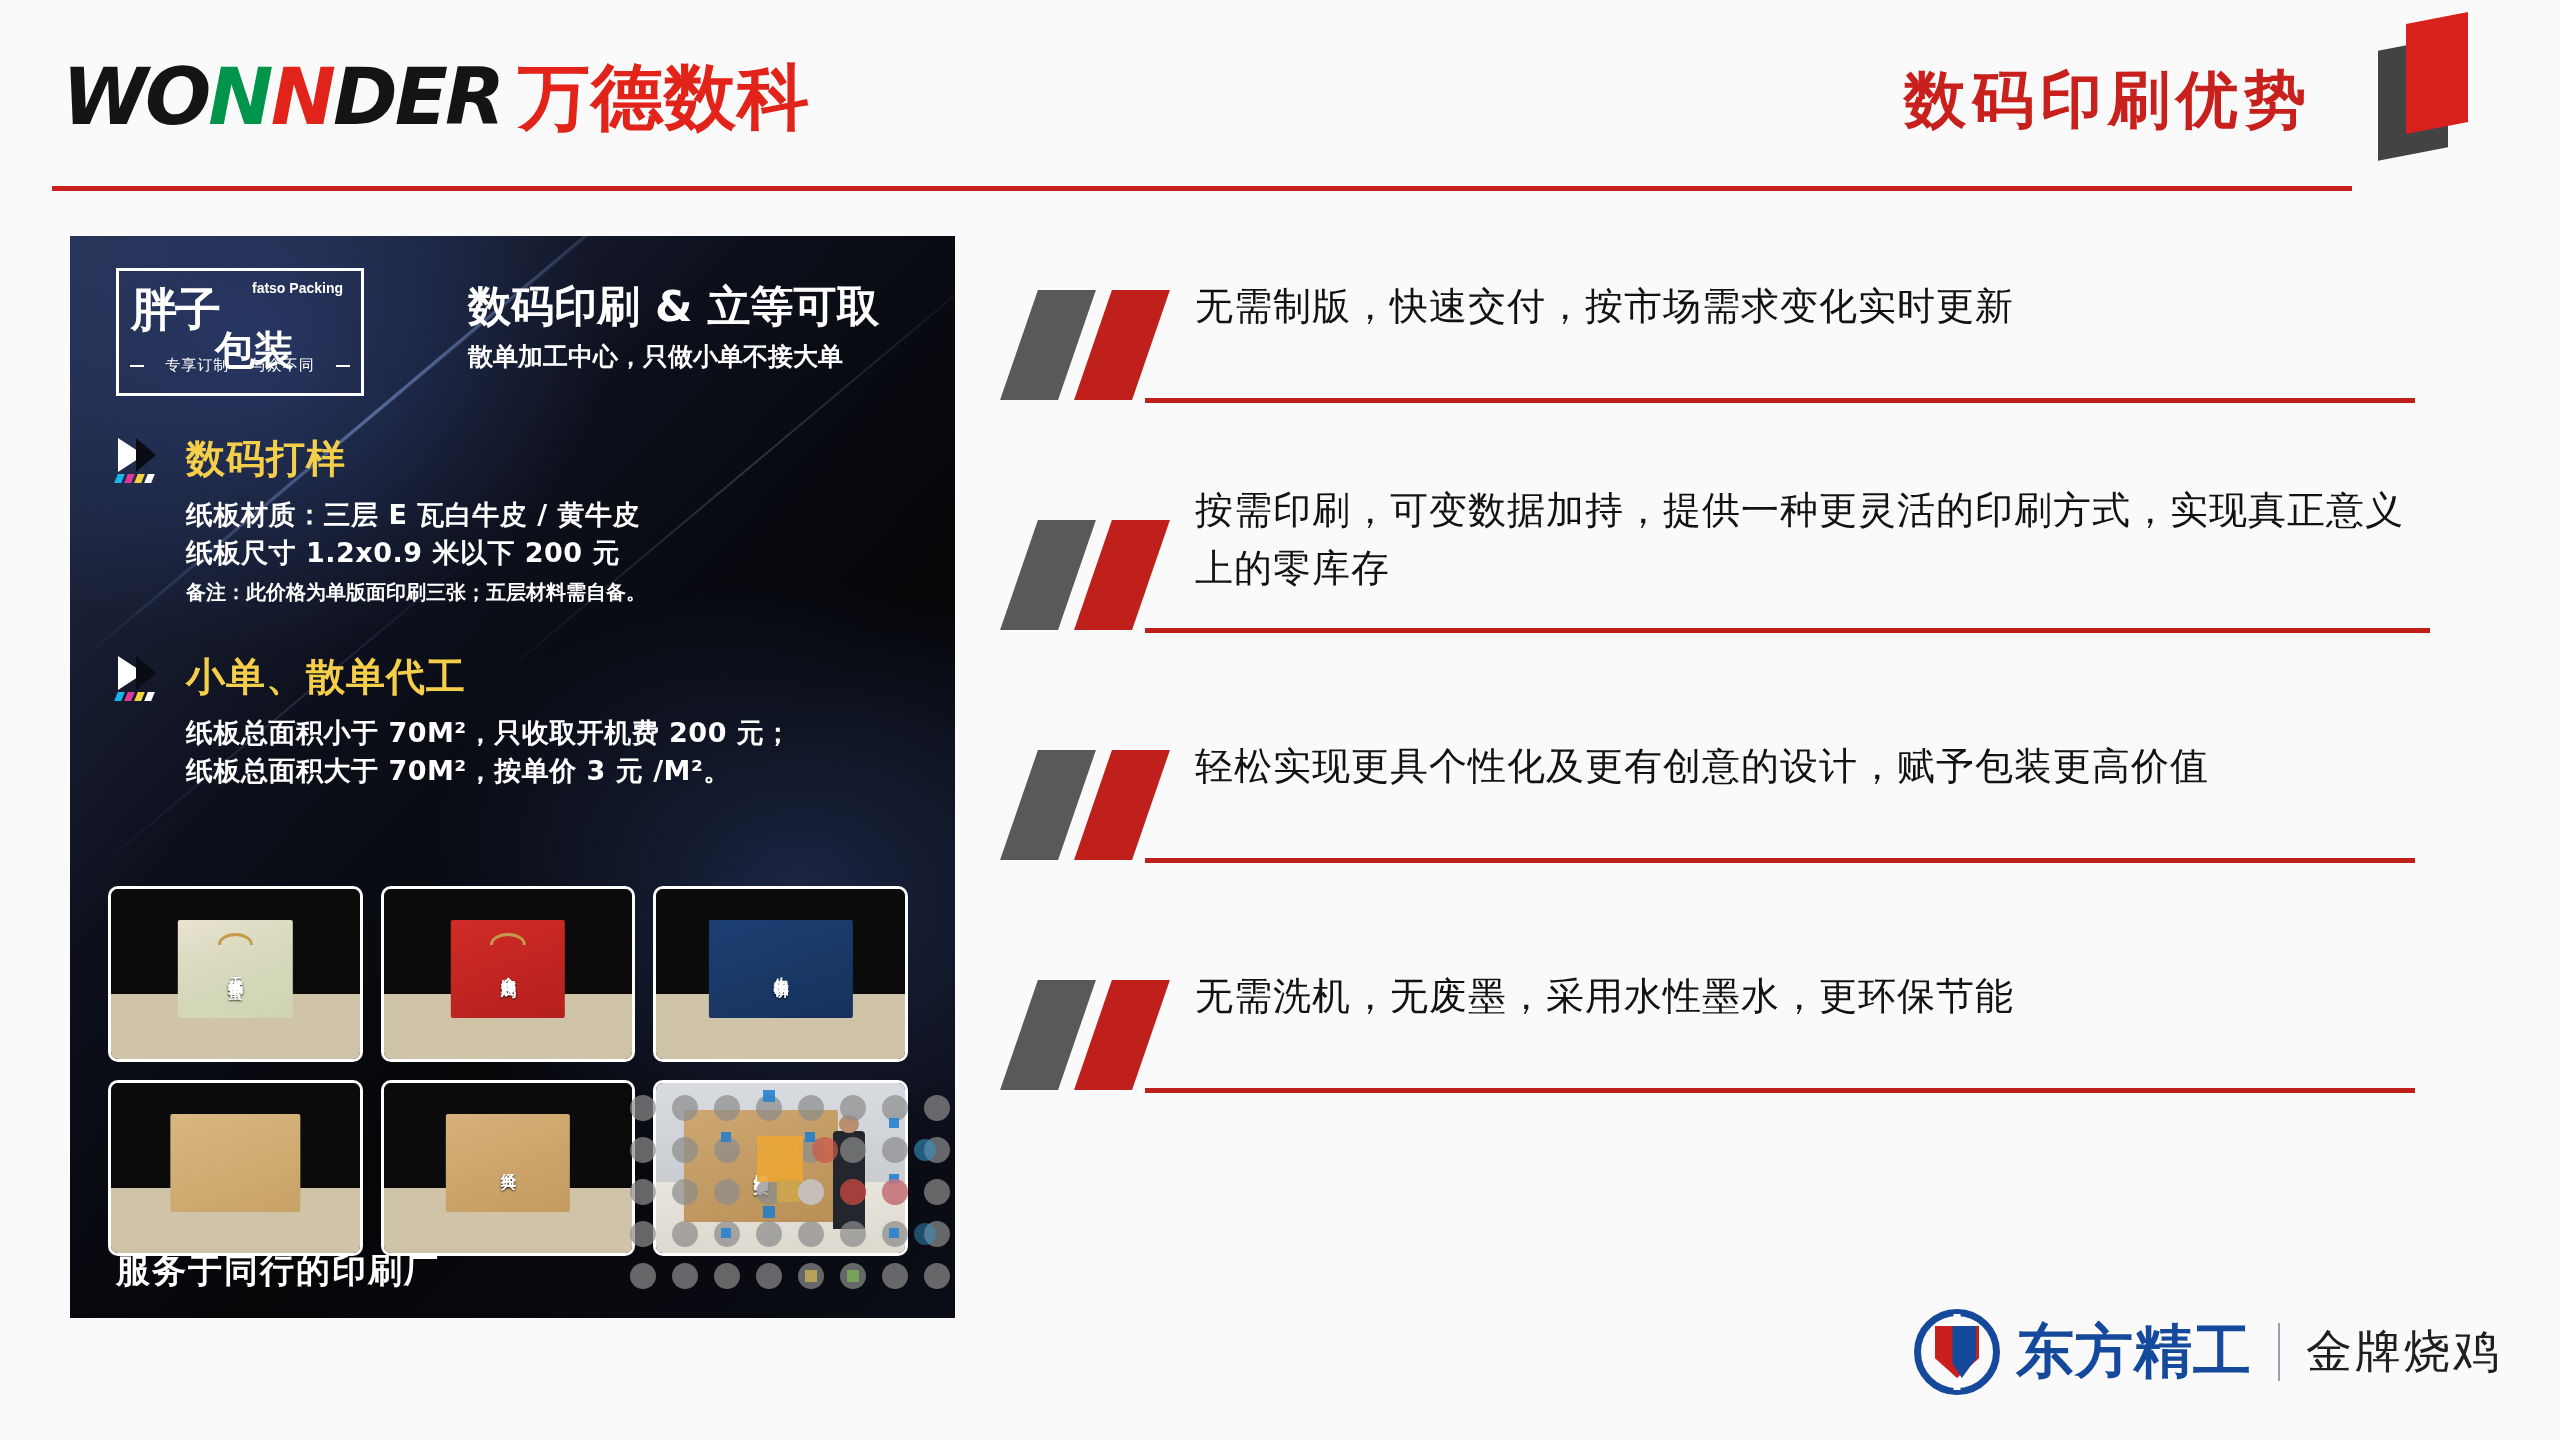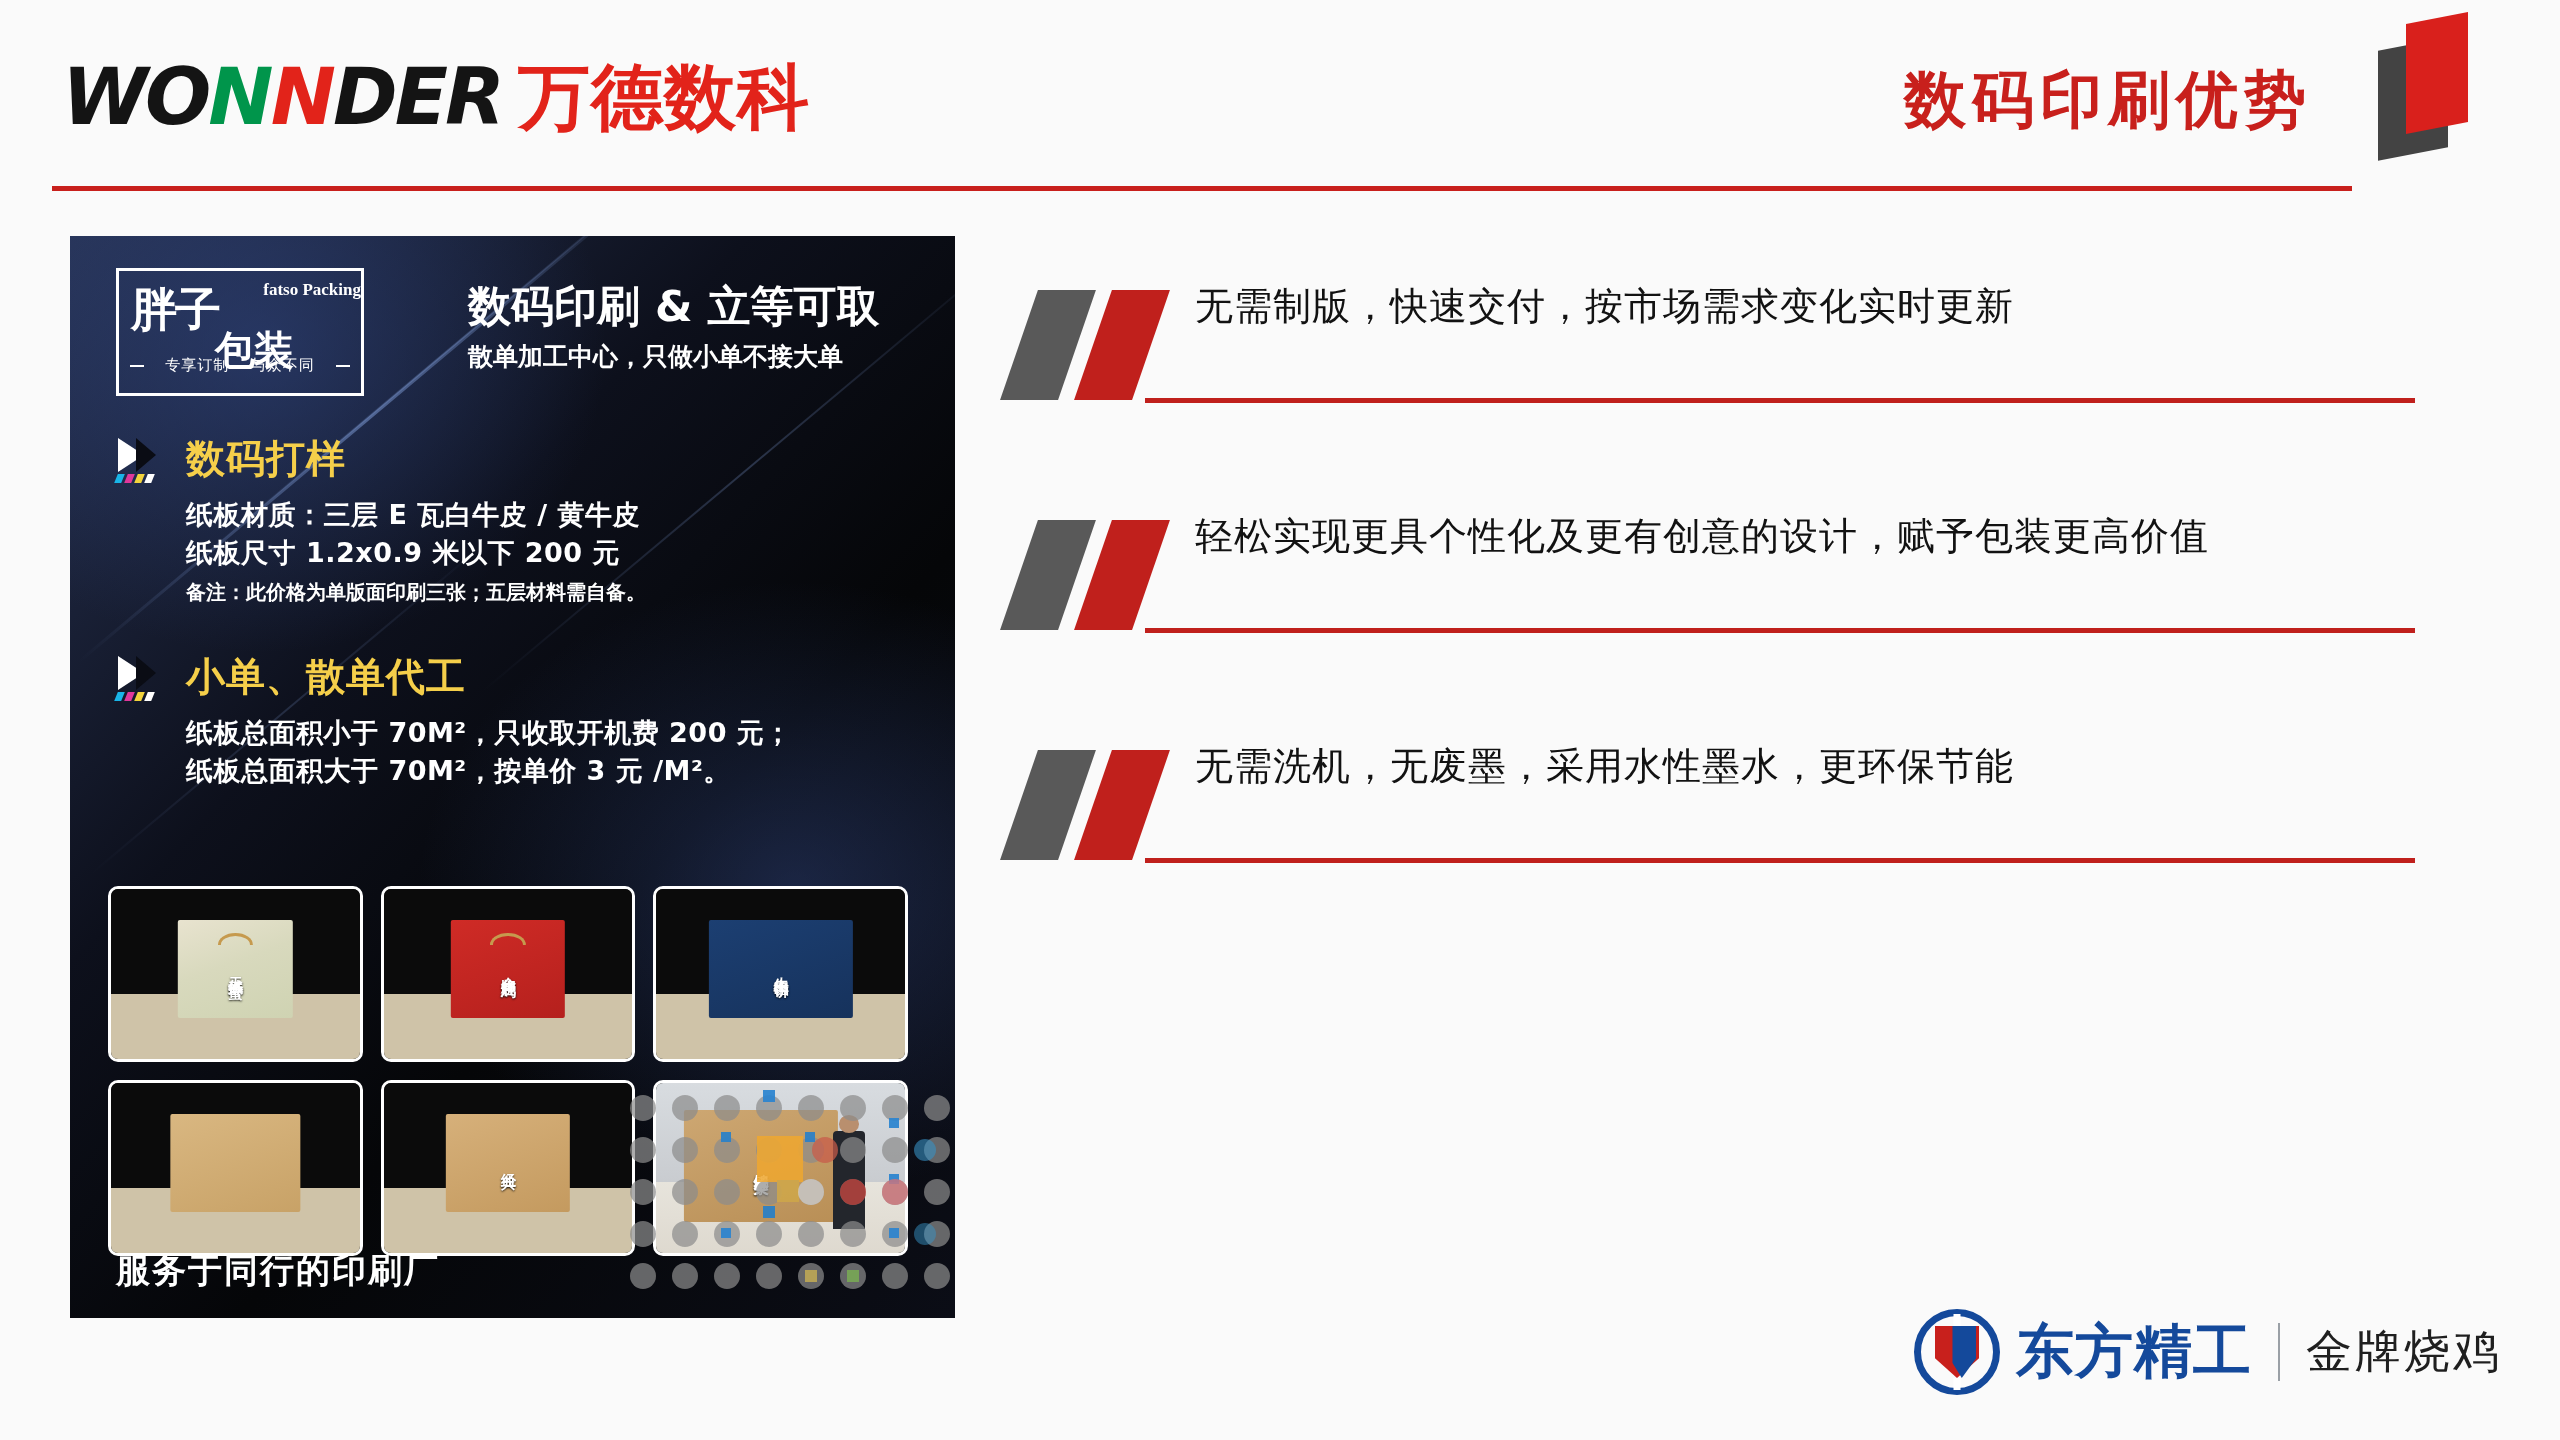--- a/index.html
+++ b/index.html
@@ -141,25 +141,25 @@
     position: absolute;
     left: 12px; top: 8px;
     color: #ffffff;
     font-size: 46px;
     font-weight: bold;
     letter-spacing: -2px;
     font-family: "DejaVu Sans", sans-serif;
   }
   #poster-logo .pl-en {
     position: absolute;
-    right: 0; top: 9px;
+    right: 18px; top: 9px;
     color: #ffffff;
-    font-size: 17px;
-    font-weight: bold;
-    font-family: Liberation Serif, serif;
+    font-size: 14px;
+    font-weight: bold;
+    font-family: Liberation Sans, sans-serif;
   }
   #poster-logo .pl-sub {
     position: absolute;
     left: 96px; top: 52px;
     color: #ffffff;
     font-size: 40px;
     font-weight: bold;
     letter-spacing: -1px;
     font-family: "DejaVu Sans", sans-serif;
   }
@@ -697,20 +697,28 @@
 
   <div class="bullet">
     <div class="marker">
       <span class="bar-gray"></span>
       <span class="bar-red"></span>
     </div>
     <div class="rule"></div>
     <div class="btext">无需制版，快速交付，按市场需求变化实时更新</div>
   </div>
 
+  <div class="bullet two-line">
+    <div class="marker">
+      <span class="bar-gray"></span>
+      <span class="bar-red"></span>
+    </div>
+    <div class="rule"></div>
+    <div class="btext">按需印刷，可变数据加持，提供一种更灵活的印刷方式，实现真正意义上的零库存</div>
+  </div>
 
   <div class="bullet">
     <div class="marker">
       <span class="bar-gray"></span>
       <span class="bar-red"></span>
     </div>
     <div class="rule"></div>
     <div class="btext">轻松实现更具个性化及更有创意的设计，赋予包装更高价值</div>
   </div>
 

